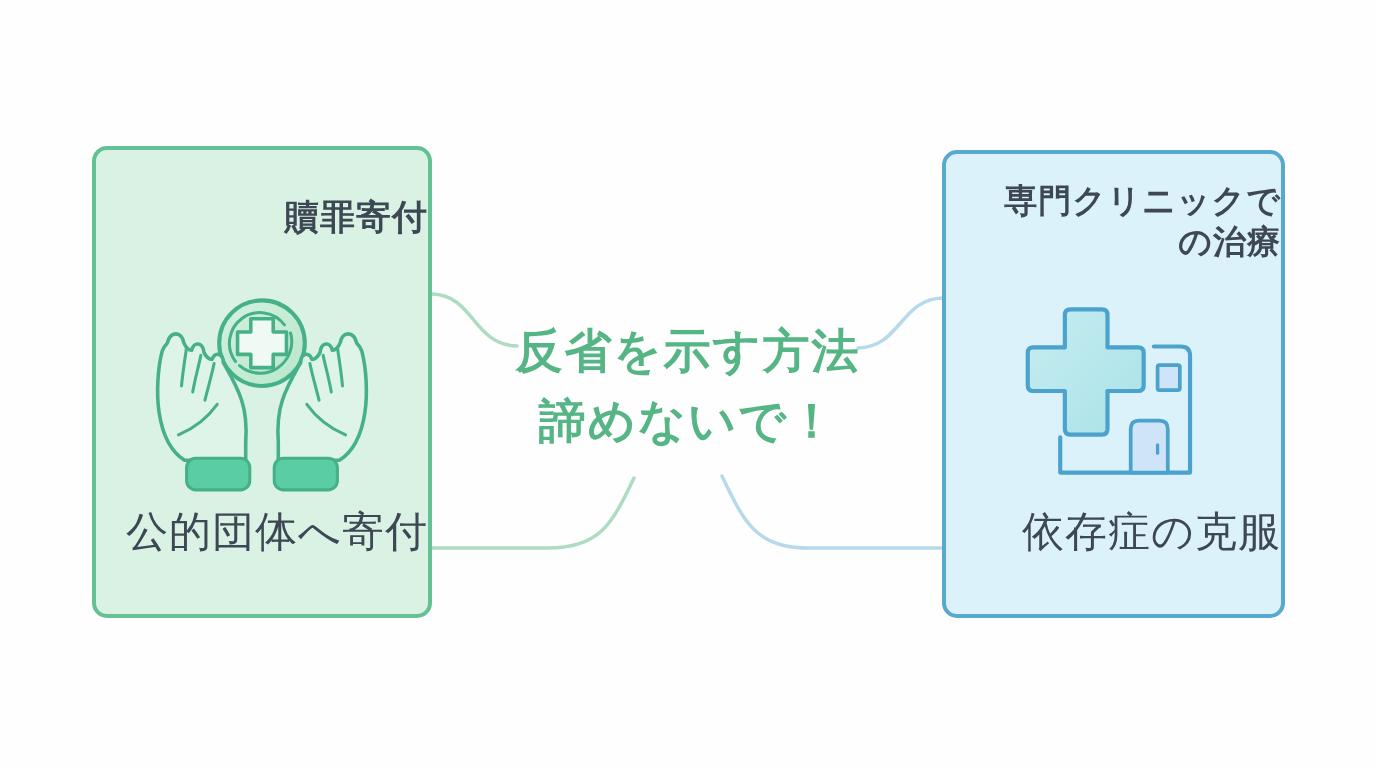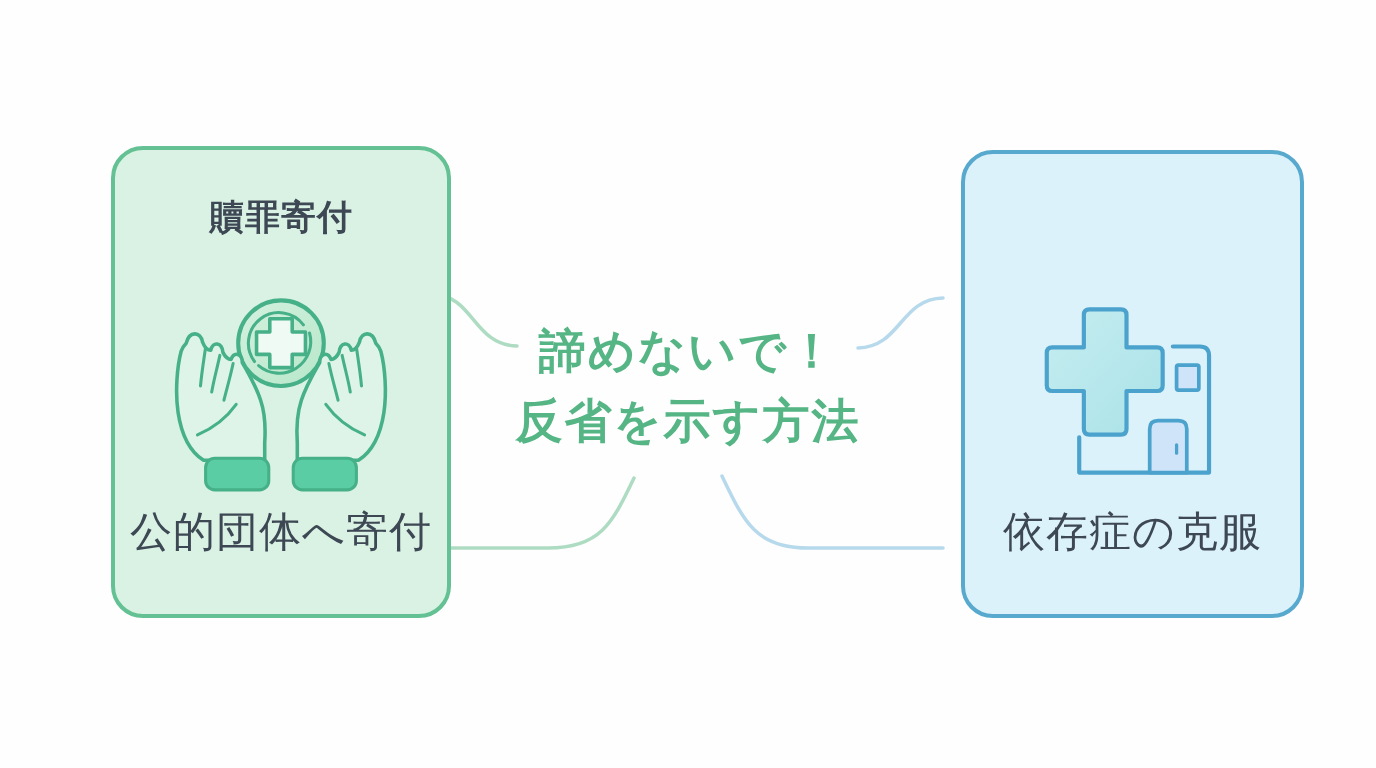--- a/index.html
+++ b/index.html
@@ -23,23 +23,22 @@
   html,body{width:1376px;height:768px;overflow:hidden;}
   body{
     position:relative;
     background:var(--bg);
     font-family:"Liberation Sans","DejaVu Sans",sans-serif;
     color:var(--text-dark);
   }
   .connectors{position:absolute;left:0;top:0;width:1376px;height:768px;}
   .card{
     position:absolute;
-    border-radius:32px;
-    text-align:center;
-    margin-left:19px;
+    border-radius:15px;
+    text-align:right;
   }
   .card-left{
     left:92px;top:146px;width:340px;height:472px;
     background:var(--green-card-bg);
     border:4px solid var(--green-border);
   }
   .card-right{
     left:942px;top:150px;width:343px;height:468px;
     background:var(--blue-card-bg);
     border:4px solid var(--blue-border);
@@ -134,25 +133,29 @@
                  M 63 82 C 60 96, 57 106, 54 118 M 28 152 C 42 146, 56 136, 66 122" stroke="var(--green-icon-stroke)" stroke-width="3" stroke-linecap="round"></path>
         <rect x="36" y="175" width="62" height="31" rx="9" fill="var(--green-cuff)" stroke="var(--green-icon-stroke)" stroke-width="3"></rect>
       </g>
     </svg>
   </div>
 
   <p class="card-caption">公的団体へ寄付</p>
 </section>
 
 <h1 class="center-title">
+  <span class="cline">反省を示す方法</span>
   <span class="cline">諦めないで！</span>
-  <span class="cline">反省を示す方法</span>
 </h1>
 
 <section class="card card-right">
+  <h2 class="card-title">
+    <span class="tline">専門クリニックで</span>
+    <span class="tline">の治療</span>
+  </h2>
 
   <div class="icon-wrap">
     <svg viewBox="0 0 220 200" fill="none">
       <defs>
         <linearGradient id="crossGrad" x1="0" y1="0" x2="1" y2="1">
           <stop offset="0" stop-color="#c6edf0"></stop>
           <stop offset="1" stop-color="#a9e2e8"></stop>
         </linearGradient>
       </defs>
 

